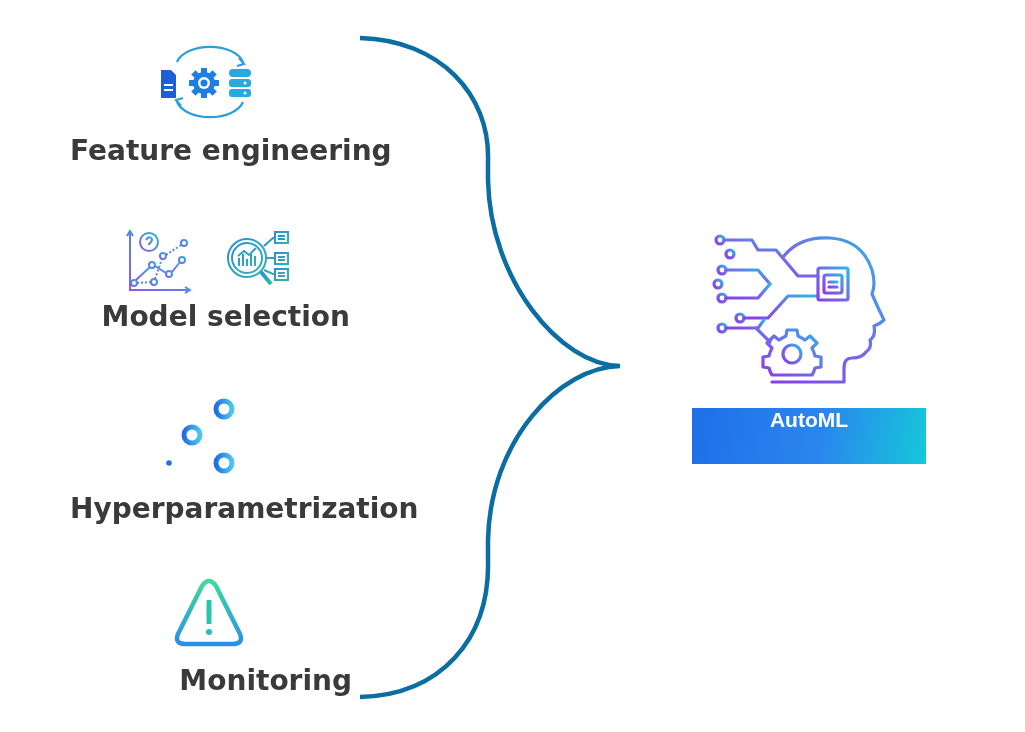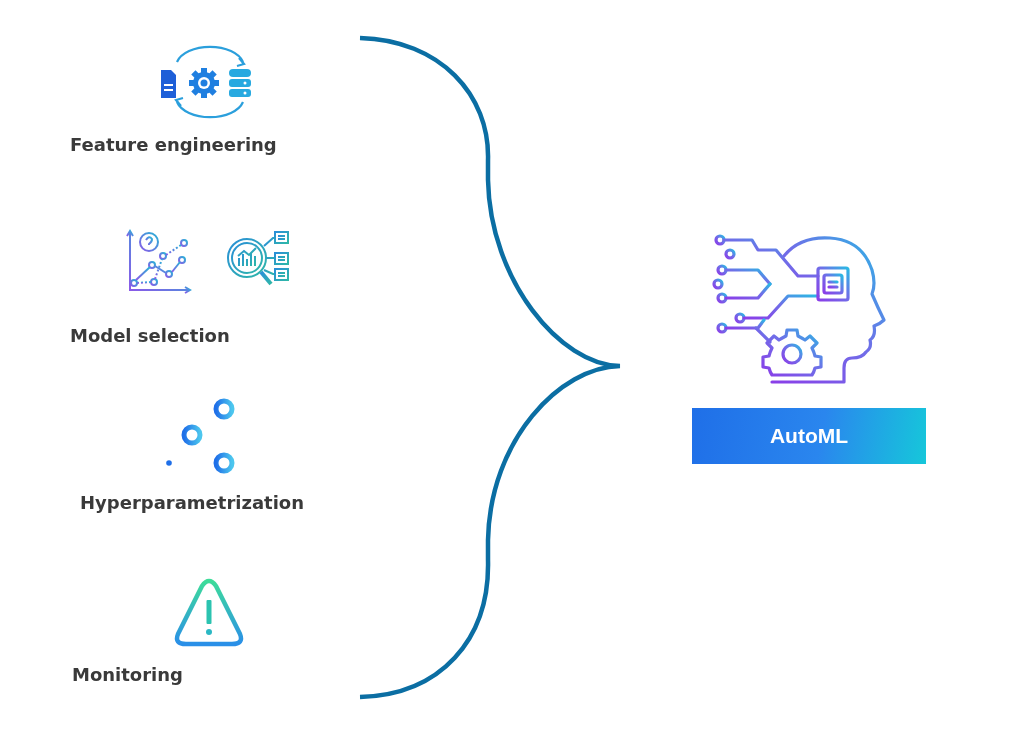--- a/index.html
+++ b/index.html
@@ -1,24 +1,24 @@
 <!DOCTYPE html>
 <html><head>
 <meta charset="utf-8">
 <style>
   html, body { margin:0; padding:0; background:#ffffff; }
   body { width:1025px; height:732px; position:relative; overflow:hidden;
          font-family:"DejaVu Sans", sans-serif; }
-  .label { position:absolute; color:#3a3a3a; font-weight:bold; font-size:18px;
-           text-align:left; white-space:nowrap; letter-spacing:0px; }
+  .label { position:absolute; color:#3a3a3a; font-weight:bold; font-size:28px;
+           text-align:right; white-space:nowrap; letter-spacing:0px; }
   .icon { position:absolute; }
   #brace { position:absolute; left:0; top:0; }
   .automl-box { position:absolute; left:692px; top:408px; width:234px; height:56px;
                 background:linear-gradient(100deg,#1f6fe8 0%,#2a86ee 55%,#16c7da 100%);
-                display:flex; align-items:center; justify-content:center; }
+                display:flex; align-items:flex-start; justify-content:center; }
   .automl-box span { color:#ffffff; font-weight:bold; font-size:21px;
                      font-family:"Liberation Sans", sans-serif; }
 </style>
 </head>
 <body>
 
 <svg id="brace" width="1025" height="732">
   <path d="M360 38 C 440 40, 490 95, 488 160 L 488 180 C 490 280, 560 365, 620 366 C 560 367, 490 440, 488 540 L 488 560 C 490 640, 440 695, 360 697" fill="none" stroke="#0b6ea3" stroke-width="4.5" stroke-linecap="butt"></path>
 </svg>
 
@@ -101,40 +101,40 @@
     <path d="M116 40 L116 32 M120 40 L120 28 M124 40 L124 33 M128 40 L128 27 M132 40 L132 30"></path>
     <path d="M115 30 L121 25 L126 29 L133 22"></path>
     <path d="M138 46 L148 58" stroke-width="4"></path>
     <path d="M141 20 L150 12 L152 12 M143 32 L152 32 M141 44 L150 48 L152 48"></path>
     <rect x="152" y="6" width="13" height="11"></rect>
       <rect x="152" y="27" width="13" height="11"></rect>
       <rect x="152" y="43" width="13" height="11"></rect>
     <path d="M155 10 L162 10 M155 13 L162 13 M155 31 L162 31 M155 34 L162 34 M155 47 L162 47 M155 50 L162 50"></path>
   </g>
 </svg>
-<div class="label" style="left:70px;top:325px;width:280px">Model selection</div>
+<div class="label" style="left:70px;top:300px;width:280px">Model selection</div>
 
 <svg class="icon" style="left:163px;top:395px" width="92" height="80" viewBox="0 0 92 80">
   <defs>
     <linearGradient id="sl" x1="0" y1="0" x2="1" y2="0">
       <stop offset="0" stop-color="#1f6fe8"></stop>
         <stop offset="1" stop-color="#4cc6ee"></stop>
     </linearGradient>
   </defs>
   <g fill="none" stroke="url(#sl)" stroke-width="5" stroke-linecap="round">
     <path d="M5 14 L52 14 M70 14 L86 14"></path>
     <circle cx="61" cy="14" r="8"></circle>
     <path d="M5 40 L20 40 M38 40 L86 40"></path>
     <circle cx="29" cy="40" r="8"></circle>
     <path d="M17 68 L52 68 M70 68 L86 68"></path>
     <circle cx="61" cy="68" r="8"></circle>
   </g>
   <circle cx="6" cy="68" r="2.8" fill="#1f6fe8"></circle>
 </svg>
-<div class="label" style="left:80px;top:492px;width:280px">Hyperparametrization</div>
+<div class="label" style="left:70px;top:492px;width:280px">Hyperparametrization</div>
 
 <svg class="icon" style="left:172px;top:578px" width="74" height="72" viewBox="0 0 74 72">
   <defs>
     <linearGradient id="wr" x1="0" y1="0" x2="0" y2="1">
       <stop offset="0" stop-color="#3ddc9a"></stop>
         <stop offset="1" stop-color="#2a8fe8"></stop>
     </linearGradient>
   </defs>
   <path d="M30 8 Q37 -2 44 8 L68 56 Q72 66 60 66 L14 66 Q2 66 6 56 Z" fill="none" stroke="url(#wr)" stroke-width="4.5" stroke-linejoin="round"></path>
   <rect x="34.5" y="22" width="5" height="24" rx="1" fill="#2bc3b0"></rect>

